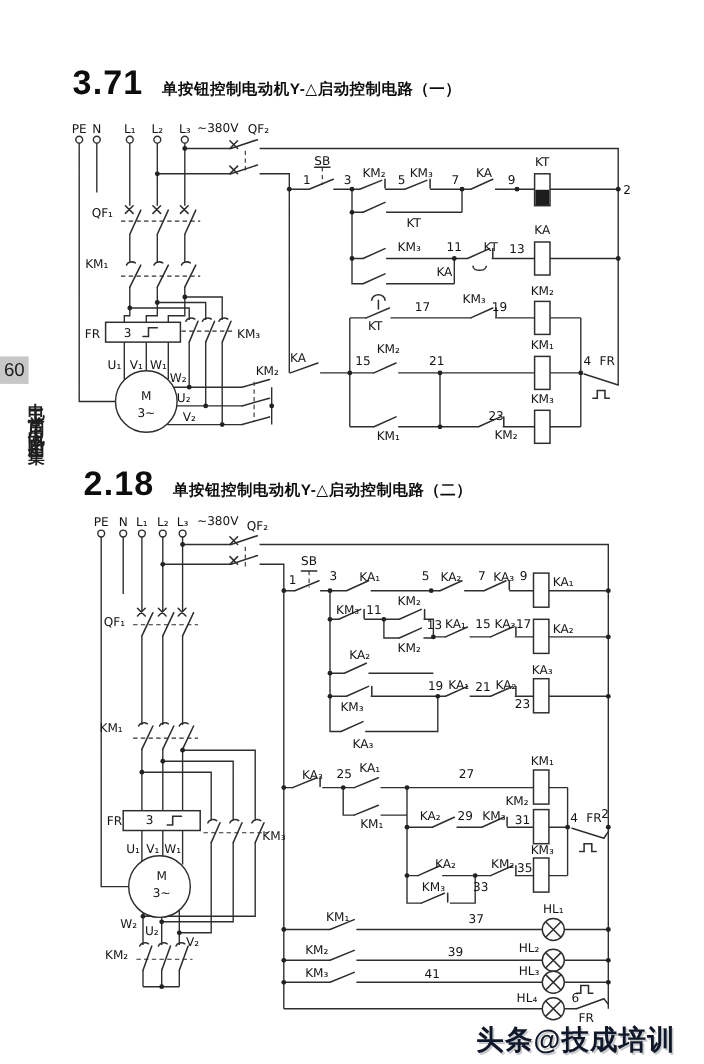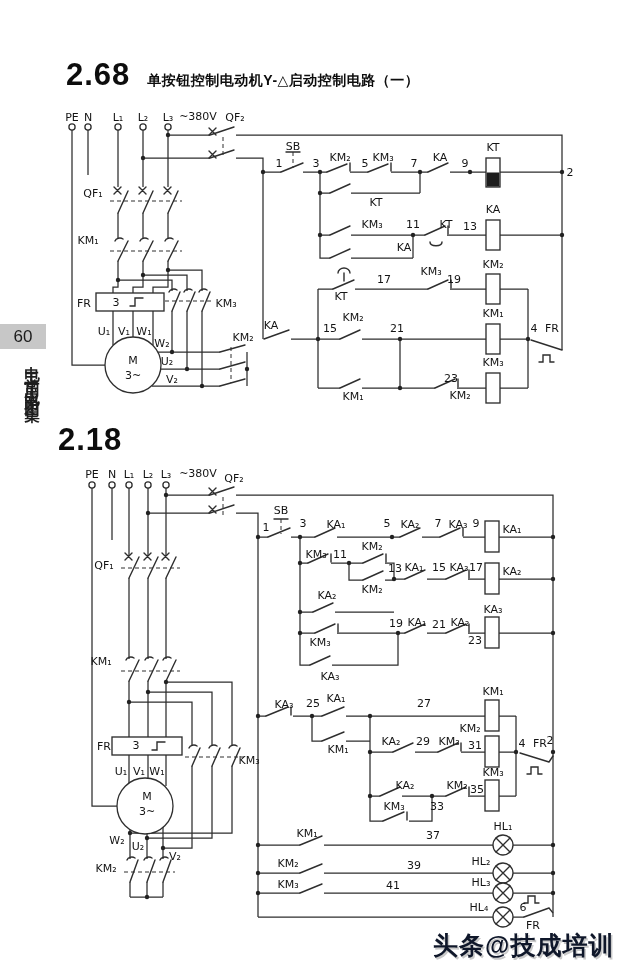--- a/index.html
+++ b/index.html
@@ -3,21 +3,21 @@
 <meta charset="utf-8">
 <style>
   html,body{margin:0;padding:0;background:#ffffff;}
   #page{position:relative;width:640px;height:967px;background:#ffffff;overflow:hidden;
         font-family:"Liberation Sans","DejaVu Sans",sans-serif;color:#111;}
   
   .heading{position:absolute;display:flex;align-items:baseline;white-space:nowrap;}
   .h-num{font-size:31px;font-weight:700;letter-spacing:1px;color:#0d0d0d;}
   .h-title{font-size:14px;font-weight:700;margin-left:17px;color:#0d0d0d;letter-spacing:0.5px;}
   
-  .pg-box{position:absolute;left:0;top:324px;width:46px;height:25px;background:#c7c7c7;
+  .pg-box{position:absolute;left:0;top:324px;width:26px;height:25px;background:#c7c7c7;
           text-align:center;line-height:25px;font-size:17px;color:#1c1c1c;}
   .book-title{position:absolute;left:21px;top:353px;writing-mode:vertical-rl;text-orientation:upright;
           font-size:15.5px;font-weight:700;letter-spacing:6px;color:#1e1e1e;}
   
   .watermark{position:absolute;left:433px;top:929px;font-size:25px;font-weight:700;
           color:#0f172a;text-shadow:1.5px 1.5px 0 #c9c9c9;letter-spacing:1px;white-space:nowrap;}
   
   svg{position:absolute;left:0;top:0;}
   .wire{stroke:#2e2e2e;stroke-width:1.25;fill:none;}
   .sym{stroke:#2e2e2e;stroke-width:1.4;fill:none;stroke-linecap:round;}
@@ -31,25 +31,26 @@
 </style>
 </head>
 <body>
 
 <div id="page">
 
   <div class="pg-box">60</div>
   <div class="book-title">电工常用电路图集</div>
 
   <div class="heading" style="left:66px;top:57px;">
-    <span class="h-num">2.68</span>
+    <span class="h-num">3.71</span>
     <span class="h-title">单按钮控制电动机Y-△启动控制电路（一）</span>
   </div>
-  <div class="heading" style="left:58px;top:422px;">
+  <div class="heading" style="left:76px;top:422px;">
     <span class="h-num">2.18</span>
+    <span class="h-title">单按钮控制电动机Y-△启动控制电路（二）</span>
   </div>
 
   <svg width="640" height="967" viewBox="0 0 640 967">
 
     <g>
       <g>
         <circle class="term" cx="72" cy="127" r="3.1"></circle>
           <circle class="term" cx="88" cy="127" r="3.1"></circle>
         <circle class="term" cx="118" cy="127" r="3.1"></circle>
           <circle class="term" cx="143" cy="127" r="3.1"></circle>

